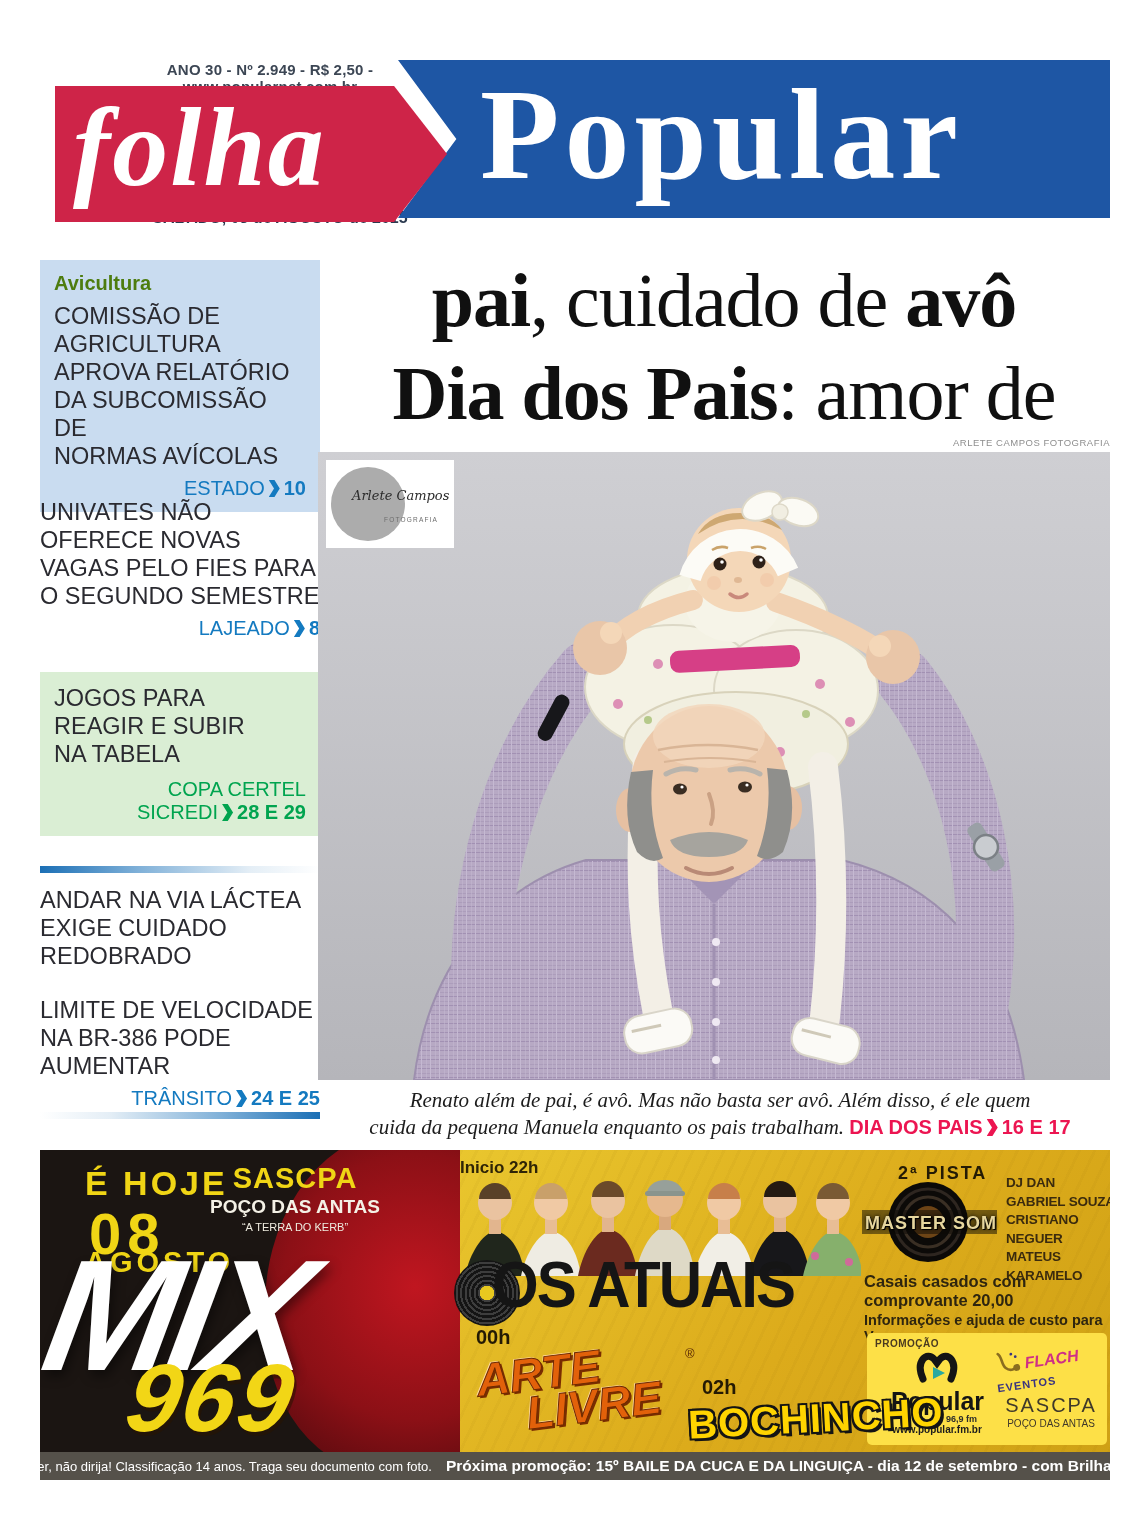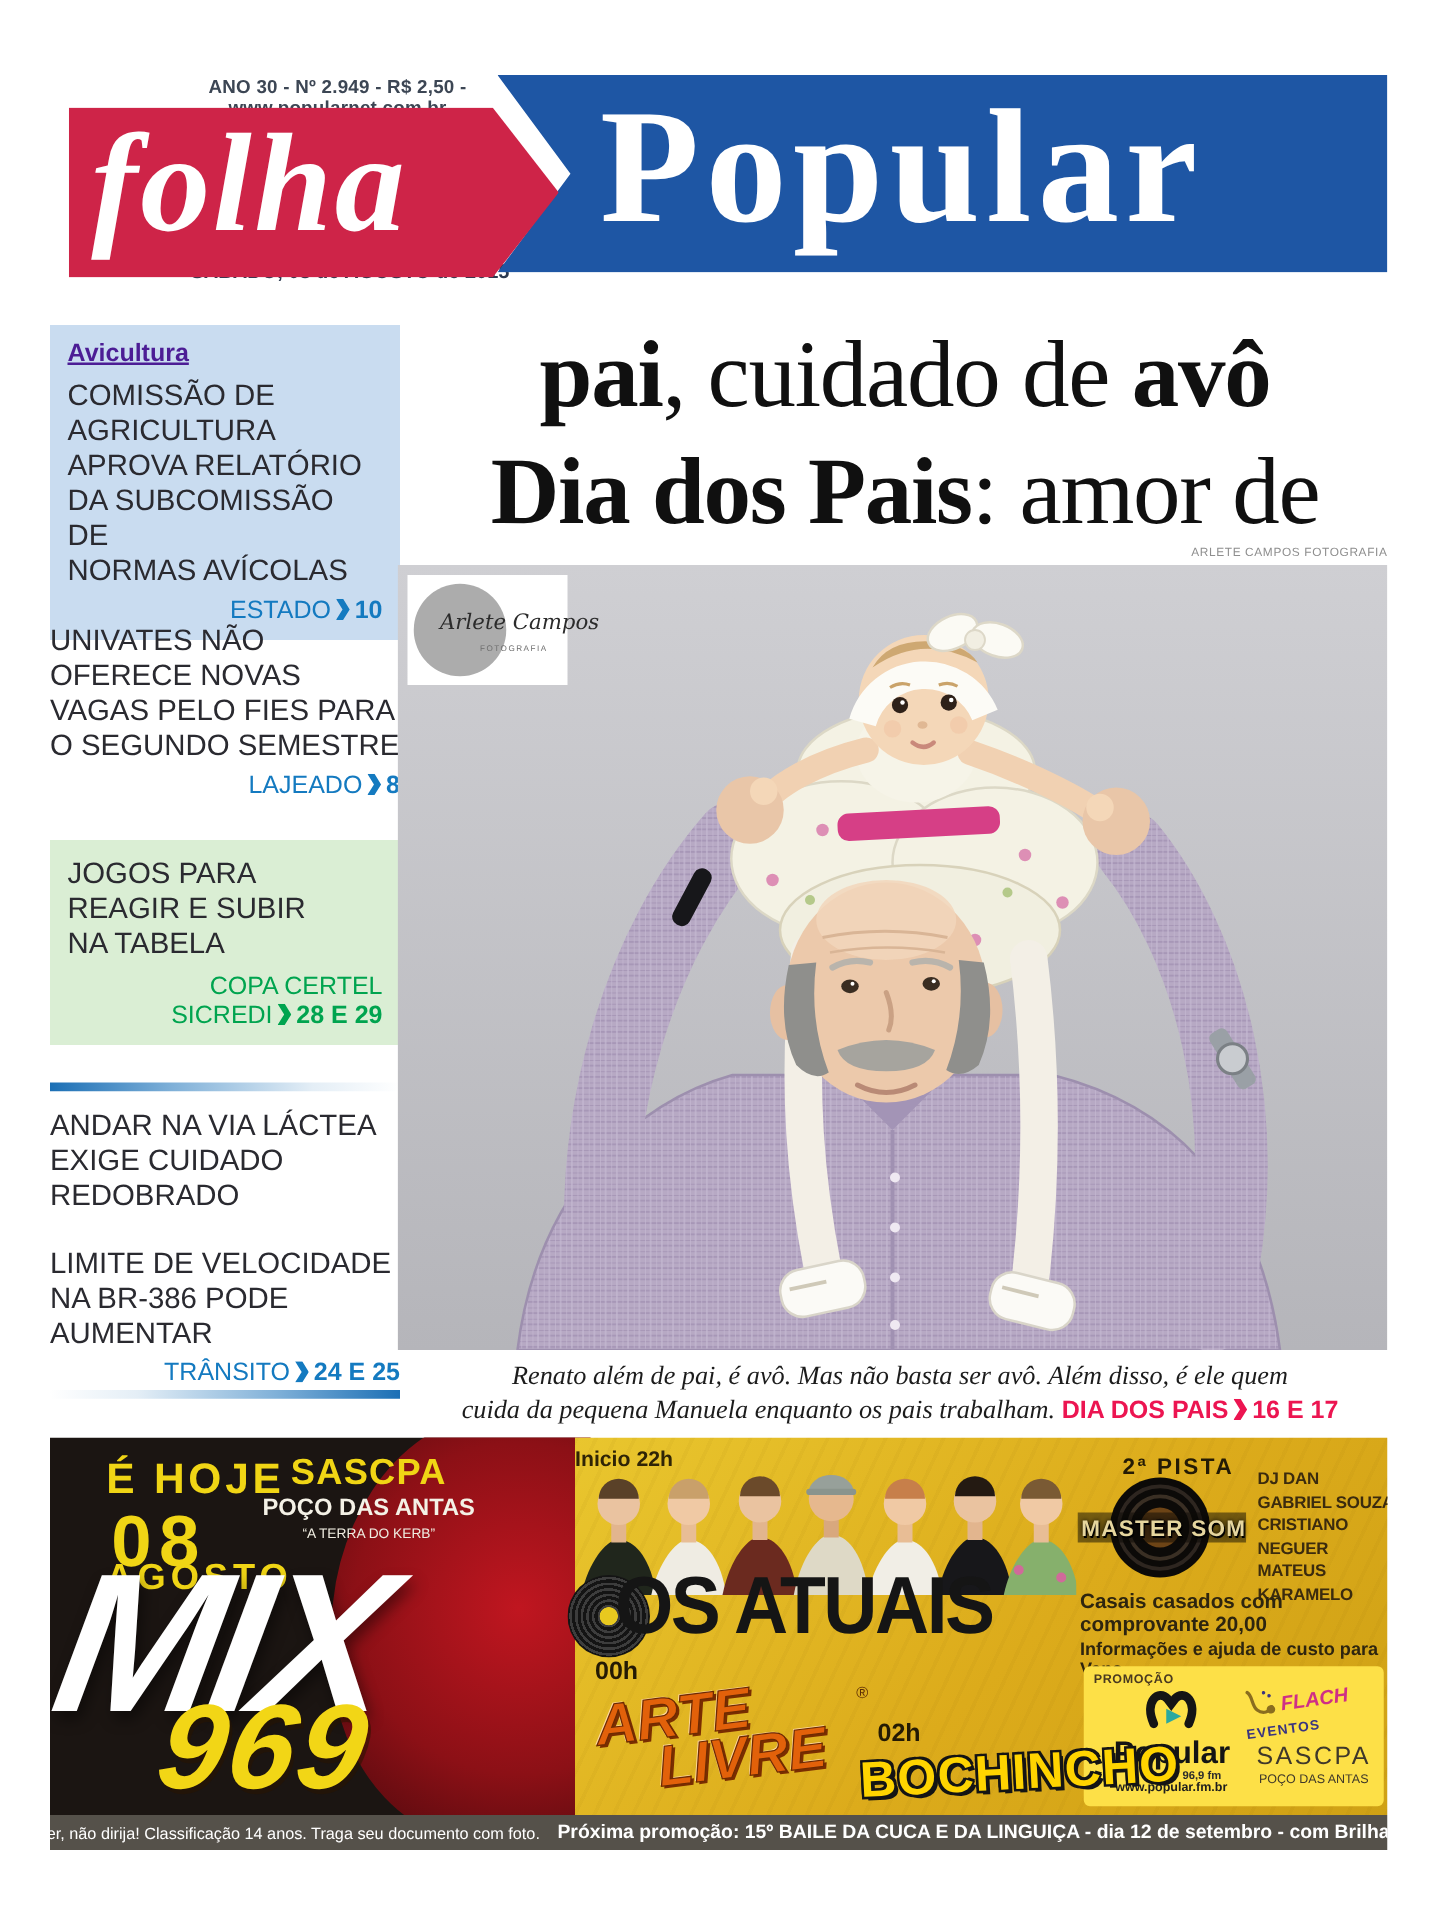--- a/index.html
+++ b/index.html
@@ -18,21 +18,21 @@
   .logo-blue{left:398px;top:60px;width:712px;height:158px;background:#1e56a4;z-index:2;
              clip-path:polygon(0 0,100% 0,100% 100%,0 100%,8.2% 50%);
              display:flex;align-items:center;}
   .logo-blue .t{font-family:"Liberation Serif",serif;font-weight:bold;color:#fff;font-size:130px;
                 line-height:1;margin-left:82px;margin-top:-10px;letter-spacing:5px;}
   .date-line{left:110px;top:209px;width:340px;text-align:center;font-size:16px;font-weight:bold;color:#2c3a50;}
 
   
   .side{left:40px;width:280px;}
   .sb-box{box-sizing:border-box;padding:12px 14px;}
-  .sb-kicker{font-size:20px;font-weight:bold;color:#4c1d95;text-decoration:underline;margin-bottom:7px;}
+  .sb-kicker{font-size:20px;font-weight:bold;color:#4d7c0f;margin-bottom:7px;}
   .sb-text{font-size:23.5px;line-height:28px;color:#2a2a30;white-space:pre-line;}
   .sb-ref{text-align:right;font-size:20px;color:#147ac0;margin-top:7px;}
   .sb-ref b{font-weight:bold;}
   .sb-ref.green{color:#00a44f;}
   .chev{display:inline-block;width:11px;height:17px;background:currentColor;vertical-align:-2px;
         clip-path:polygon(0 0,52% 0,100% 50%,52% 100%,0 100%,48% 50%);margin:0 4px;}
   .divider1{left:40px;top:866px;width:280px;height:7px;
             background:linear-gradient(to right,#1b6fb5 0%,#7fb0d8 35%,#e4eef6 75%,rgba(255,255,255,0) 100%);}
   .divider2{left:40px;top:1112px;width:280px;height:7px;
             background:linear-gradient(to right,rgba(255,255,255,0) 0%,#e4eef6 25%,#7fb0d8 65%,#1b6fb5 100%);}
@@ -40,21 +40,21 @@
   
   .headline{left:330px;top:254px;width:788px;text-align:center;font-family:"Liberation Serif",serif;
             font-size:76px;line-height:93px;color:#101010;letter-spacing:-1px;}
   .headline b{font-weight:bold;}
   .photo-credit{left:700px;top:437px;width:410px;text-align:right;font-size:9.5px;color:#8e8e8e;letter-spacing:.5px;}
   .photo{left:318px;top:452px;width:792px;height:628px;overflow:hidden;}
   .photo svg{display:block;}
   .watermark{left:8px;top:8px;width:128px;height:88px;background:#fff;}
   .wm-circle{position:absolute;left:5px;top:7px;width:74px;height:74px;border-radius:50%;background:#acacac;}
   .wm-name{position:absolute;left:26px;top:28px;width:100px;font-family:"DejaVu Serif",serif;font-style:italic;
-           font-size:17px;color:#2b2b2b;white-space:nowrap;}
+           font-size:13px;color:#2b2b2b;white-space:nowrap;}
   .wm-sub{position:absolute;left:58px;top:56px;font-size:6.5px;letter-spacing:1.2px;color:#6d6d6d;}
   .caption{left:330px;top:1087px;width:780px;text-align:center;font-family:"Liberation Serif",serif;
            font-style:italic;font-size:21px;line-height:27px;color:#1c1c1c;}
   .caption .tag{font-family:"Liberation Sans",sans-serif;font-style:normal;font-weight:bold;font-size:20px;color:#ec1551;}
   .caption .tag .chev{vertical-align:-2px;}
 
   
   .banner{left:40px;top:1150px;width:1070px;height:330px;overflow:hidden;}
   .sec-left{position:absolute;left:0;top:0;width:420px;height:302px;background:#1b1512;}
   .red-blob{position:absolute;left:225px;top:-20px;width:270px;height:345px;border-radius:48%;

